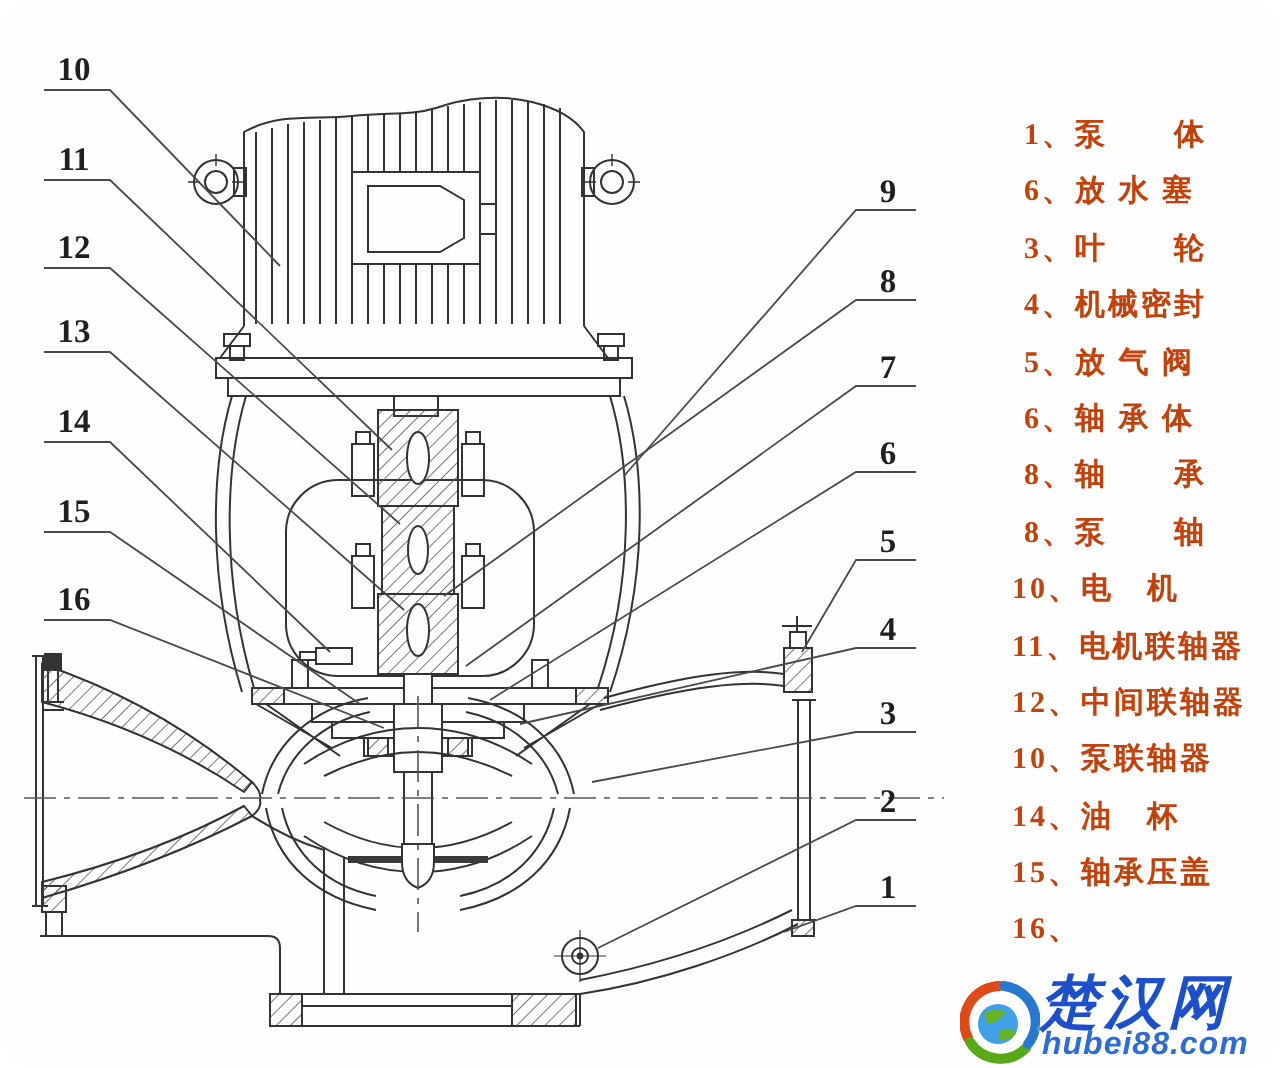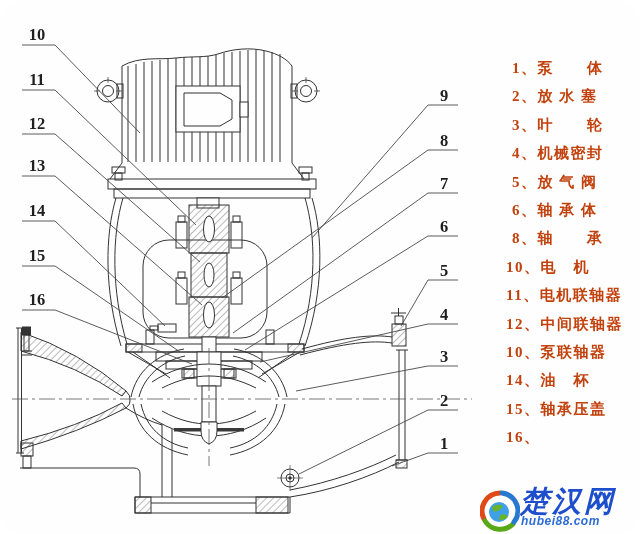--- a/index.html
+++ b/index.html
@@ -10,21 +10,21 @@
   #legend{position:absolute;left:506px;top:54px;z-index:2;width:134px;}
   .legend-row{height:28.4px;line-height:28.4px;font-size:15px;font-weight:bold;
               color:#c2410c;letter-spacing:1.5px;white-space:nowrap;}
   .legend-row.sd{padding-left:6px;}
   
   #watermark{position:absolute;left:478px;top:483px;z-index:3;width:162px;height:51px;font-style:italic;}
   #wm-globe{position:absolute;left:2px;top:5px;}
   #wm-brand{position:absolute;left:42px;top:-1px;font-size:29px;font-weight:bold;
             letter-spacing:3px;color:#1d4ecb;white-space:nowrap;
             text-shadow:0 0 2px #ffffff,0 0 1px #ffffff;}
-  #wm-domain{position:absolute;left:43px;top:31px;font-size:12px;font-weight:bold;
+  #wm-domain{position:absolute;left:43px;top:31px;font-size:16px;font-weight:bold;
              color:#2d6bd6;font-family:"Liberation Sans","DejaVu Sans",sans-serif;
              letter-spacing:0.5px;white-space:nowrap;}
   svg text.callout{font-family:"Liberation Serif","DejaVu Serif",serif;
                    font-size:16.5px;font-weight:600;fill:#1f1f1f;}
 </style>
 </head>
 <body>
 
 <div id="stage">
 
@@ -220,26 +220,27 @@
       <text class="callout" x="444" y="276">5</text>
       <text class="callout" x="444" y="320">4</text>
       <text class="callout" x="444" y="362">3</text>
       <text class="callout" x="444" y="406">2</text>
       <text class="callout" x="444" y="449">1</text>
     </g>
   </svg>
 
   <div id="legend">
     <div class="legend-row sd">1、泵　　体</div>
-    <div class="legend-row sd">2、放 水 塞</div>
+    <div class="legend-row sd">6、放 水 塞</div>
     <div class="legend-row sd">3、叶　　轮</div>
     <div class="legend-row sd">4、机械密封</div>
     <div class="legend-row sd">5、放 气 阀</div>
     <div class="legend-row sd">6、轴 承 体</div>
     <div class="legend-row sd">8、轴　　承</div>
+    <div class="legend-row sd">8、泵　　轴</div>
     <div class="legend-row">10、电　机</div>
     <div class="legend-row">11、电机联轴器</div>
     <div class="legend-row">12、中间联轴器</div>
     <div class="legend-row">10、泵联轴器</div>
     <div class="legend-row">14、油　杯</div>
     <div class="legend-row">15、轴承压盖</div>
     <div class="legend-row">16、</div>
   </div>
 
   <div id="watermark">

